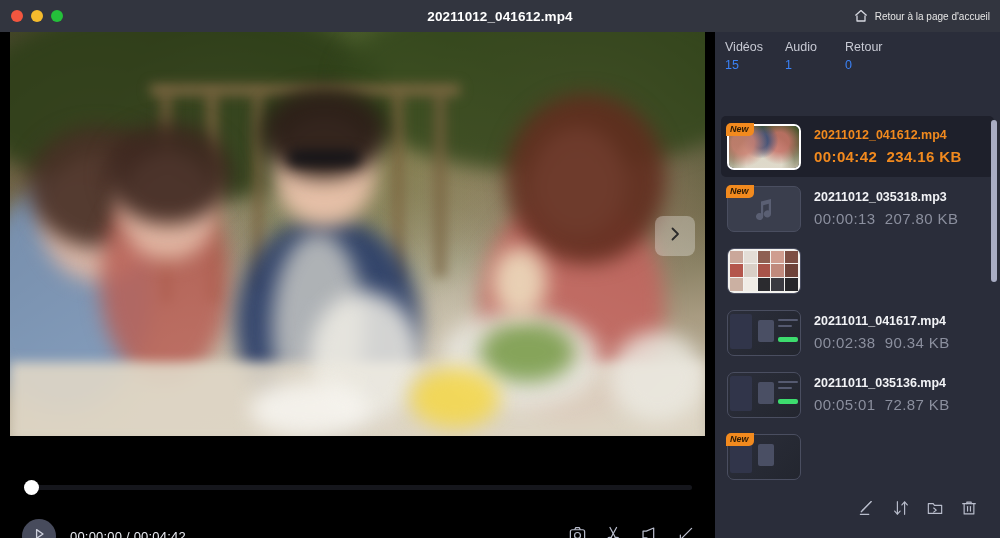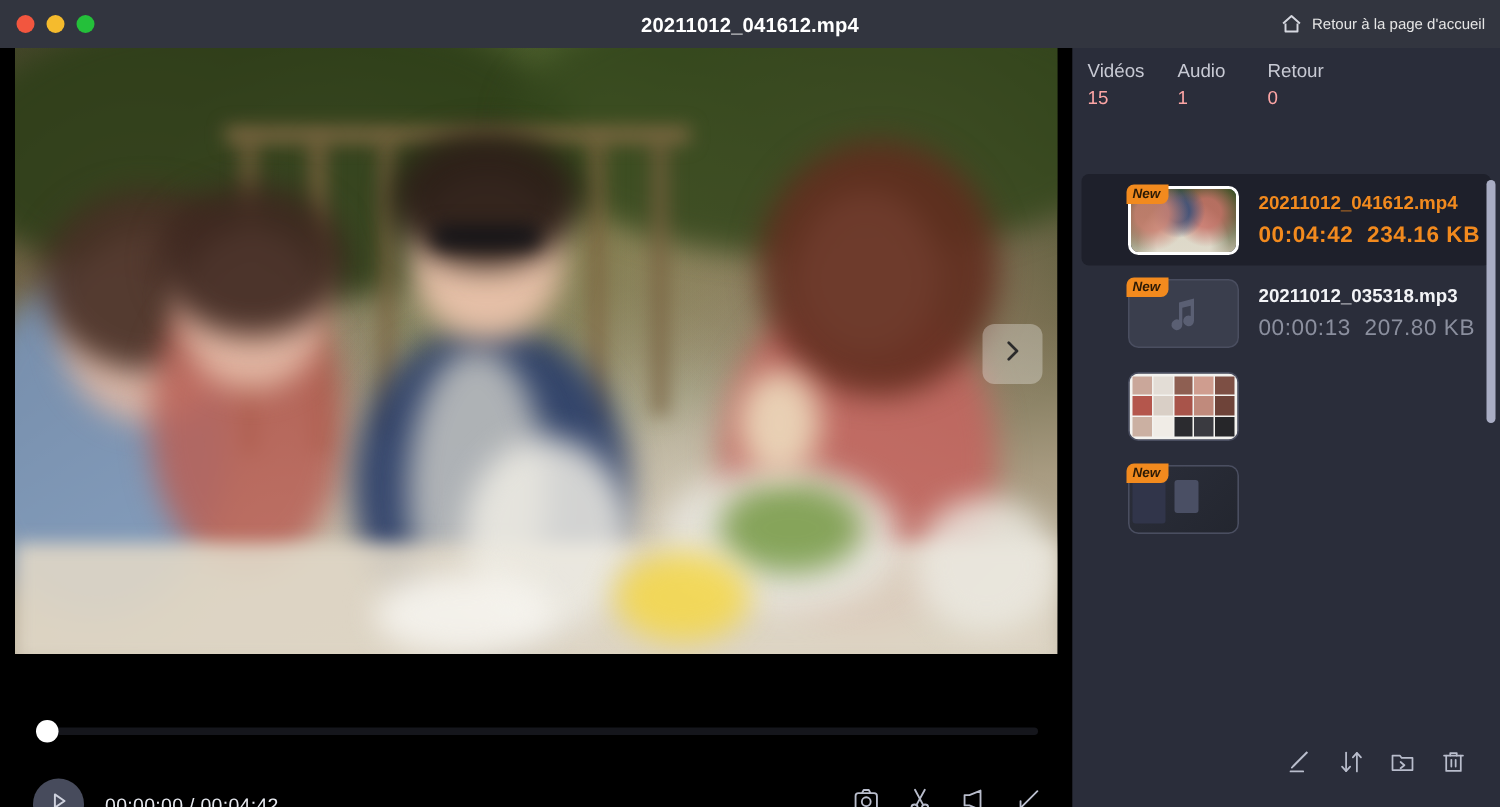--- a/index.html
+++ b/index.html
@@ -132,35 +132,34 @@
     width: 285px; height: 506px;
     background: #2a2d3a;
   }
   .tabs {
     position: absolute; top: 8px; left: 0;
     width: 285px; height: 44px;
     display: flex; padding-left: 10px;
   }
   .tab { width: 60px; cursor: pointer; }
   .tab .t-label { font-size: 12.5px; color: #c8cad4; }
-  .tab .t-count { font-size: 12.5px; color: #fca5a5; margin-top: 4px; }
+  .tab .t-count { font-size: 12.5px; color: #3b82f6; margin-top: 4px; }
   .tab.active .t-label, .tab.active .t-count { color: #f28a1e; font-weight: bold; }
 
   .file-list {
     position: absolute; top: 84px; left: 0;
     width: 285px; height: 398px;
     overflow: hidden;
   }
   .file-item {
     position: relative;
     height: 61px; margin: 0 6px 1px 6px;
     display: flex; align-items: center;
     border-radius: 5px;
     cursor: pointer;
-    padding-left: 25px;
   }
   .file-item.selected { background: #1e202b; }
   .thumb-wrap { position: relative; margin-left: 6px; }
   .thumb {
     width: 74px; height: 46px; border-radius: 7px;
     background: #3a3e4d;
     overflow: hidden; position: relative;
     border: 1px solid #4a4e60;
   }
   .file-item.selected .thumb { border: 2px solid #ffffff; }
@@ -426,22 +425,60 @@
               <i style="background:#cbb0a2"></i>
                 <i style="background:#f0ece6"></i>
                 <i style="background:#2b2b2f"></i>
                 <i style="background:#3a3a40"></i>
                 <i style="background:#262629"></i>
             </div>
           </div>
         </div>
       </div>
 
-
-
+      <div class="file-item">
+        <div class="thumb-wrap">
+          <div class="thumb">
+            <div class="th-mac">
+              <span class="left-col"></span>
+                <span class="card"></span>
+                <span class="bar-green"></span>
+              <span class="row" style="left:50px;top:8px;width:20px"></span>
+              <span class="row" style="left:50px;top:14px;width:14px"></span>
+            </div>
+          </div>
+        </div>
+        <div class="meta">
+          <div class="fname">20211011_041617.mp4</div>
+          <div class="fsub">
+            <span>00:02:38</span>&nbsp;&nbsp;<span>90.34 KB</span>
+          </div>
+        </div>
+      </div>
+
+
+      <div class="file-item">
+        <div class="thumb-wrap">
+          <div class="thumb">
+            <div class="th-mac">
+              <span class="left-col"></span>
+                <span class="card"></span>
+                <span class="bar-green"></span>
+              <span class="row" style="left:50px;top:8px;width:20px"></span>
+              <span class="row" style="left:50px;top:14px;width:14px"></span>
+            </div>
+          </div>
+        </div>
+        <div class="meta">
+          <div class="fname">20211011_035136.mp4</div>
+          <div class="fsub">
+            <span>00:05:01</span>&nbsp;&nbsp;<span>72.87 KB</span>
+          </div>
+        </div>
+      </div>
 
       <div class="file-item">
         <div class="thumb-wrap">
           <div class="thumb">
             <div class="th-mac">
               <span class="left-col"></span>
                 <span class="card"></span>
             </div>
           </div>
           <span class="badge-new">New</span>

